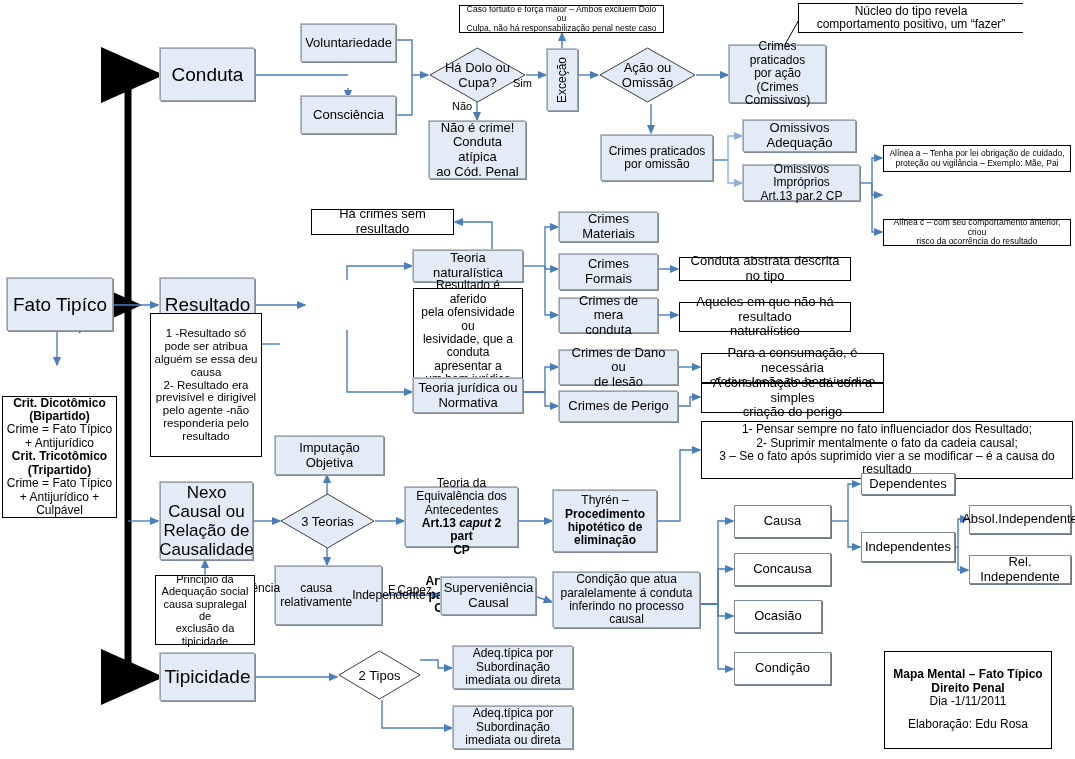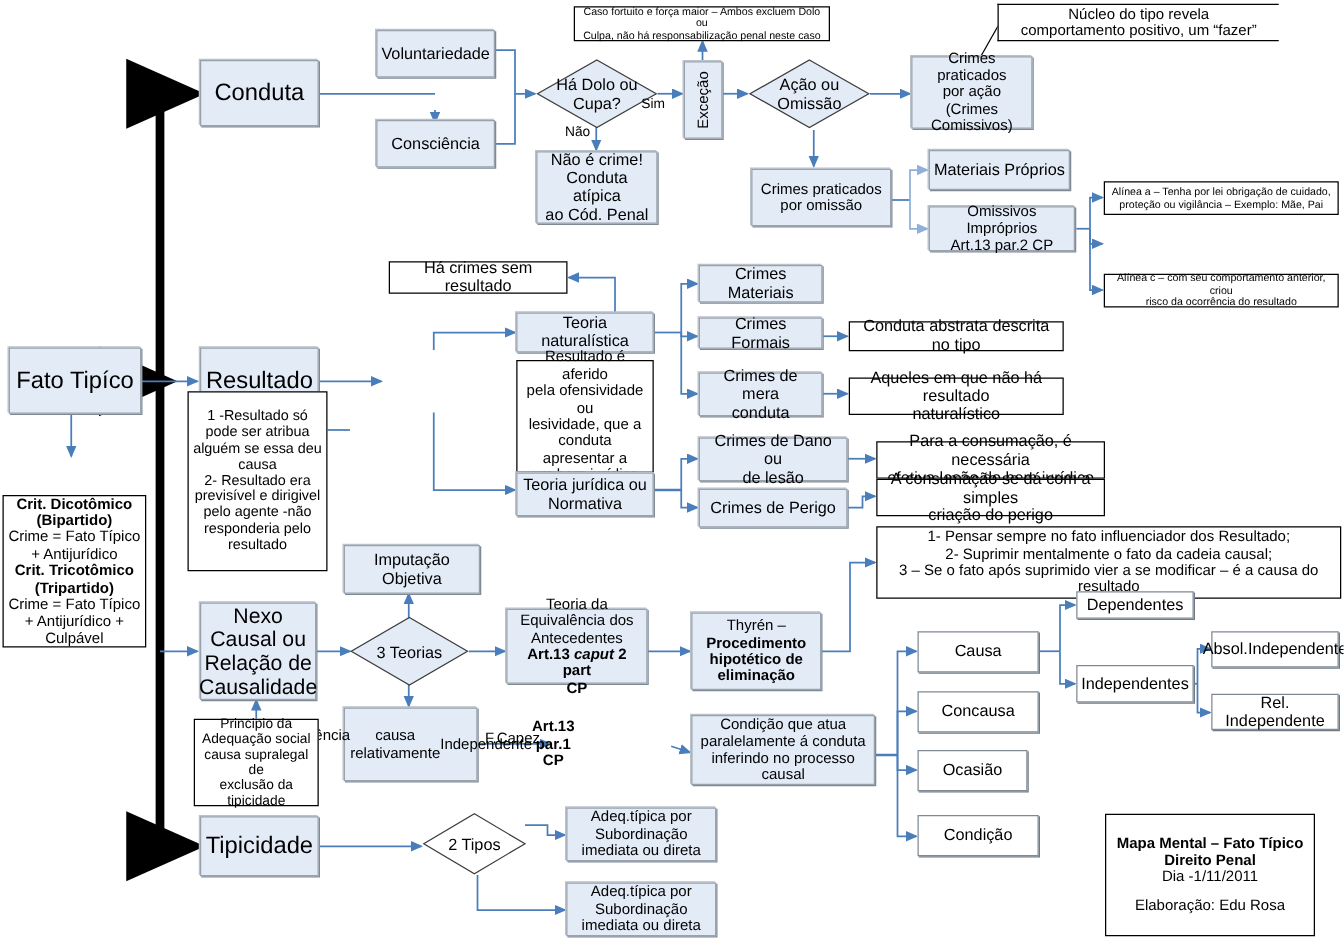--- a/index.html
+++ b/index.html
@@ -256,21 +256,21 @@
 por ação
 (Crimes
 Comissivos)</div>
 
   <div class="node sm" style="left:798px;top:3px;width:225px;height:30px;border-top:1px solid #000;border-left:1px solid #000;border-bottom:1px solid #000;border-right:none;background:#fff;">Núcleo do tipo revela
 comportamento positivo, um “fazer”</div>
 
   <div class="node blue sm" style="left:601px;top:135px;width:112px;height:46px;">Crimes praticados
 por omissão</div>
 
-  <div class="node blue med" style="left:743px;top:120px;width:113px;height:32px;">Materiais Próprios</div>
+  <div class="node blue med" style="left:743px;top:120px;width:113px;height:32px;">Omissivos Adequação</div>
 
   <div class="node blue sm" style="left:743px;top:165px;width:117px;height:36px;">Omissivos Impróprios
 Art.13 par.2 CP</div>
 
   <div class="node white xxs" style="left:883px;top:145px;width:188px;height:27px;">Alínea a – Tenha por lei obrigação de cuidado,
 proteção ou vigilância – Exemplo: Mãe, Pai</div>
   <div class="node white xxs" style="left:883px;top:219px;width:188px;height:27px;">Alínea c – com seu comportamento anterior, criou
 risco da ocorrência do resultado</div>
 
   <div class="node white sm" style="left:150px;top:313px;width:112px;height:144px;font-size:11.5px;">1 -Resultado só
@@ -292,21 +292,21 @@
 pela ofensividade ou
 lesividade, que a
 conduta apresentar a
 um bem jurídico</div>
 
   <div class="node blue med" style="left:413px;top:378px;width:110px;height:35px;">Teoria jurídica ou
 Normativa</div>
 
   <div class="node blue med" style="left:559px;top:212px;width:99px;height:30px;">Crimes Materiais</div>
 
-  <div class="node blue med" style="left:559px;top:254px;width:99px;height:25px;">Crimes Formais</div>
+  <div class="node blue med" style="left:559px;top:254px;width:99px;height:36px;">Crimes Formais</div>
 
   <div class="node blue med" style="left:559px;top:298px;width:99px;height:35px;">Crimes de mera
 conduta</div>
 
   <div class="node white med" style="left:679px;top:257px;width:172px;height:24px;">Conduta abstrata descrita no tipo</div>
 
   <div class="node white med" style="left:679px;top:302px;width:172px;height:30px;">Aqueles em que não há resultado
 naturalístico</div>
 
   <div class="node blue med" style="left:559px;top:350px;width:119px;height:35px;">Crimes de Dano ou
@@ -351,20 +351,22 @@
 
   <div class="node blue med" style="left:275px;top:566px;width:107px;height:59px;flex-direction:row;justify-content:center;font-size:12px;">
     <span>Superveniência de</span>
     <span>causa relativamente</span>
     <span>Independente</span>
     <span class="b">Art.13 par.1 CP</span>
   </div>
 
   <div class="lbl" style="left:388px;top:583px;font-size:12px;">F.Capez</div>
 
+  <div class="node blue med" style="left:441px;top:577px;width:95px;height:38px;">Superveniência
+Causal</div>
 
   <div class="node blue med" style="left:553px;top:572px;width:147px;height:56px;font-size:12px;">Condição que atua
 paralelamente á conduta
 inferindo no processo causal</div>
 
   <div class="node white sm" style="left:155px;top:575px;width:100px;height:70px;font-size:11px;">Principio da
 Adequação social
 causa supralegal de
 exclusão da
 tipicidade</div>

